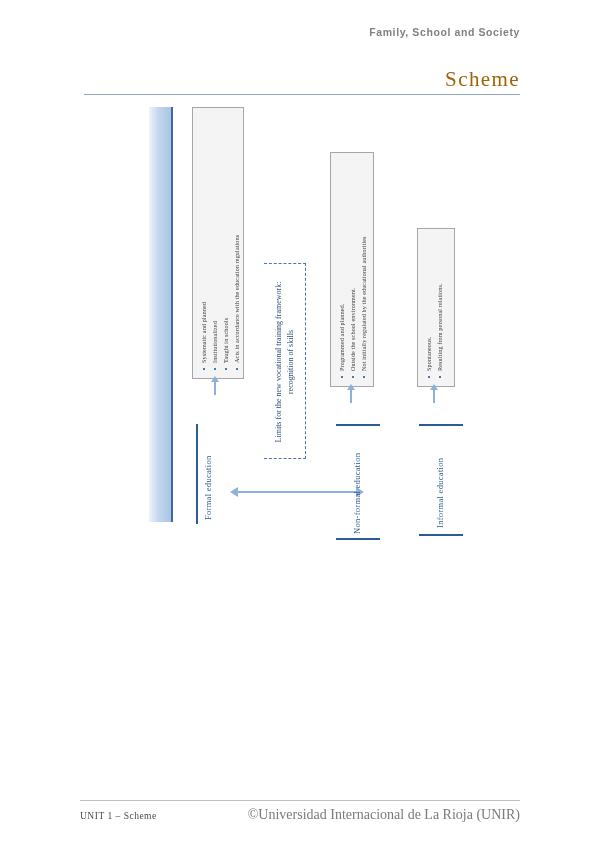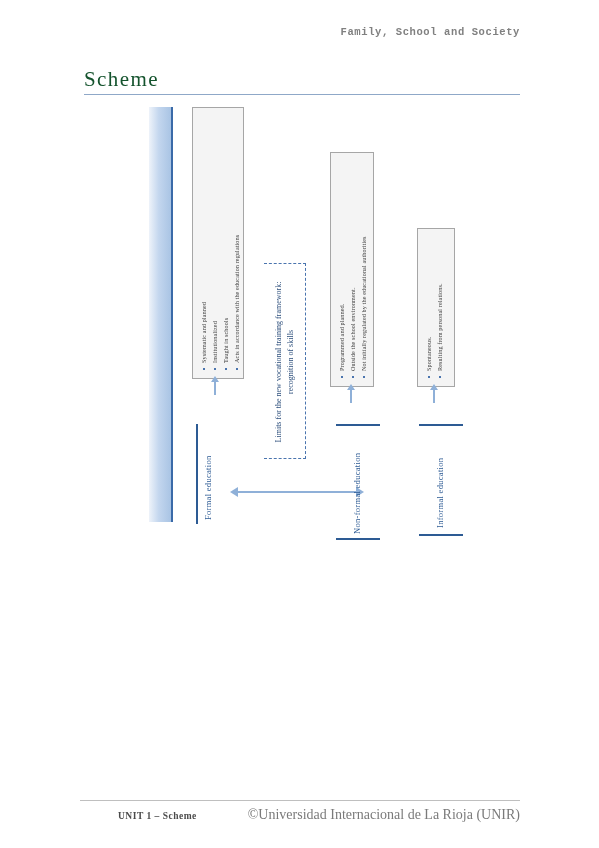--- a/index.html
+++ b/index.html
@@ -15,41 +15,42 @@
     overflow: hidden;
   }
 
   
   .page-header {
     position: absolute;
     top: 26px;
     left: 80px;
     width: 440px;
     text-align: right;
-    font-family: Liberation Mono, monospace;
+    font-family: Liberation Sans, sans-serif;
     font-weight: bold;
     font-size: 10.5px;
     letter-spacing: 0.6px;
     color: #808080;
   }
 
   
   .title-block {
     position: absolute;
     top: 68px;
     left: 84px;
     width: 436px;
   }
   .title-text {
     font-family: "Liberation Serif", serif;
     font-size: 21px;
     font-weight: normal;
     letter-spacing: 1.4px;
-    color: #14532d;
+    color: #a16207;
     line-height: 1.1;
+    text-align: right;
   }
   .title-rule {
     margin-top: 3px;
     height: 1px;
     background: #8fa8c8;
     width: 436px;
   }
 
   
   .diagram {
@@ -219,25 +220,24 @@
     position: absolute;
     left: 80px;
     bottom: 25px;
     width: 440px;
     display: flex;
     justify-content: space-between;
     align-items: baseline;
   }
   .footer-left {
     font-family: "Liberation Serif", serif;
-    font-weight: bold;
+    font-weight: normal;
     font-size: 9.5px;
     color: #4a4a4a;
     letter-spacing: 0.5px;
-    margin-left: 38px;
   }
   .footer-right {
     font-family: "Liberation Serif", serif;
     font-size: 14px;
     color: #7a7a7a;
   }
 </style>
 </head>
 <body>
 

